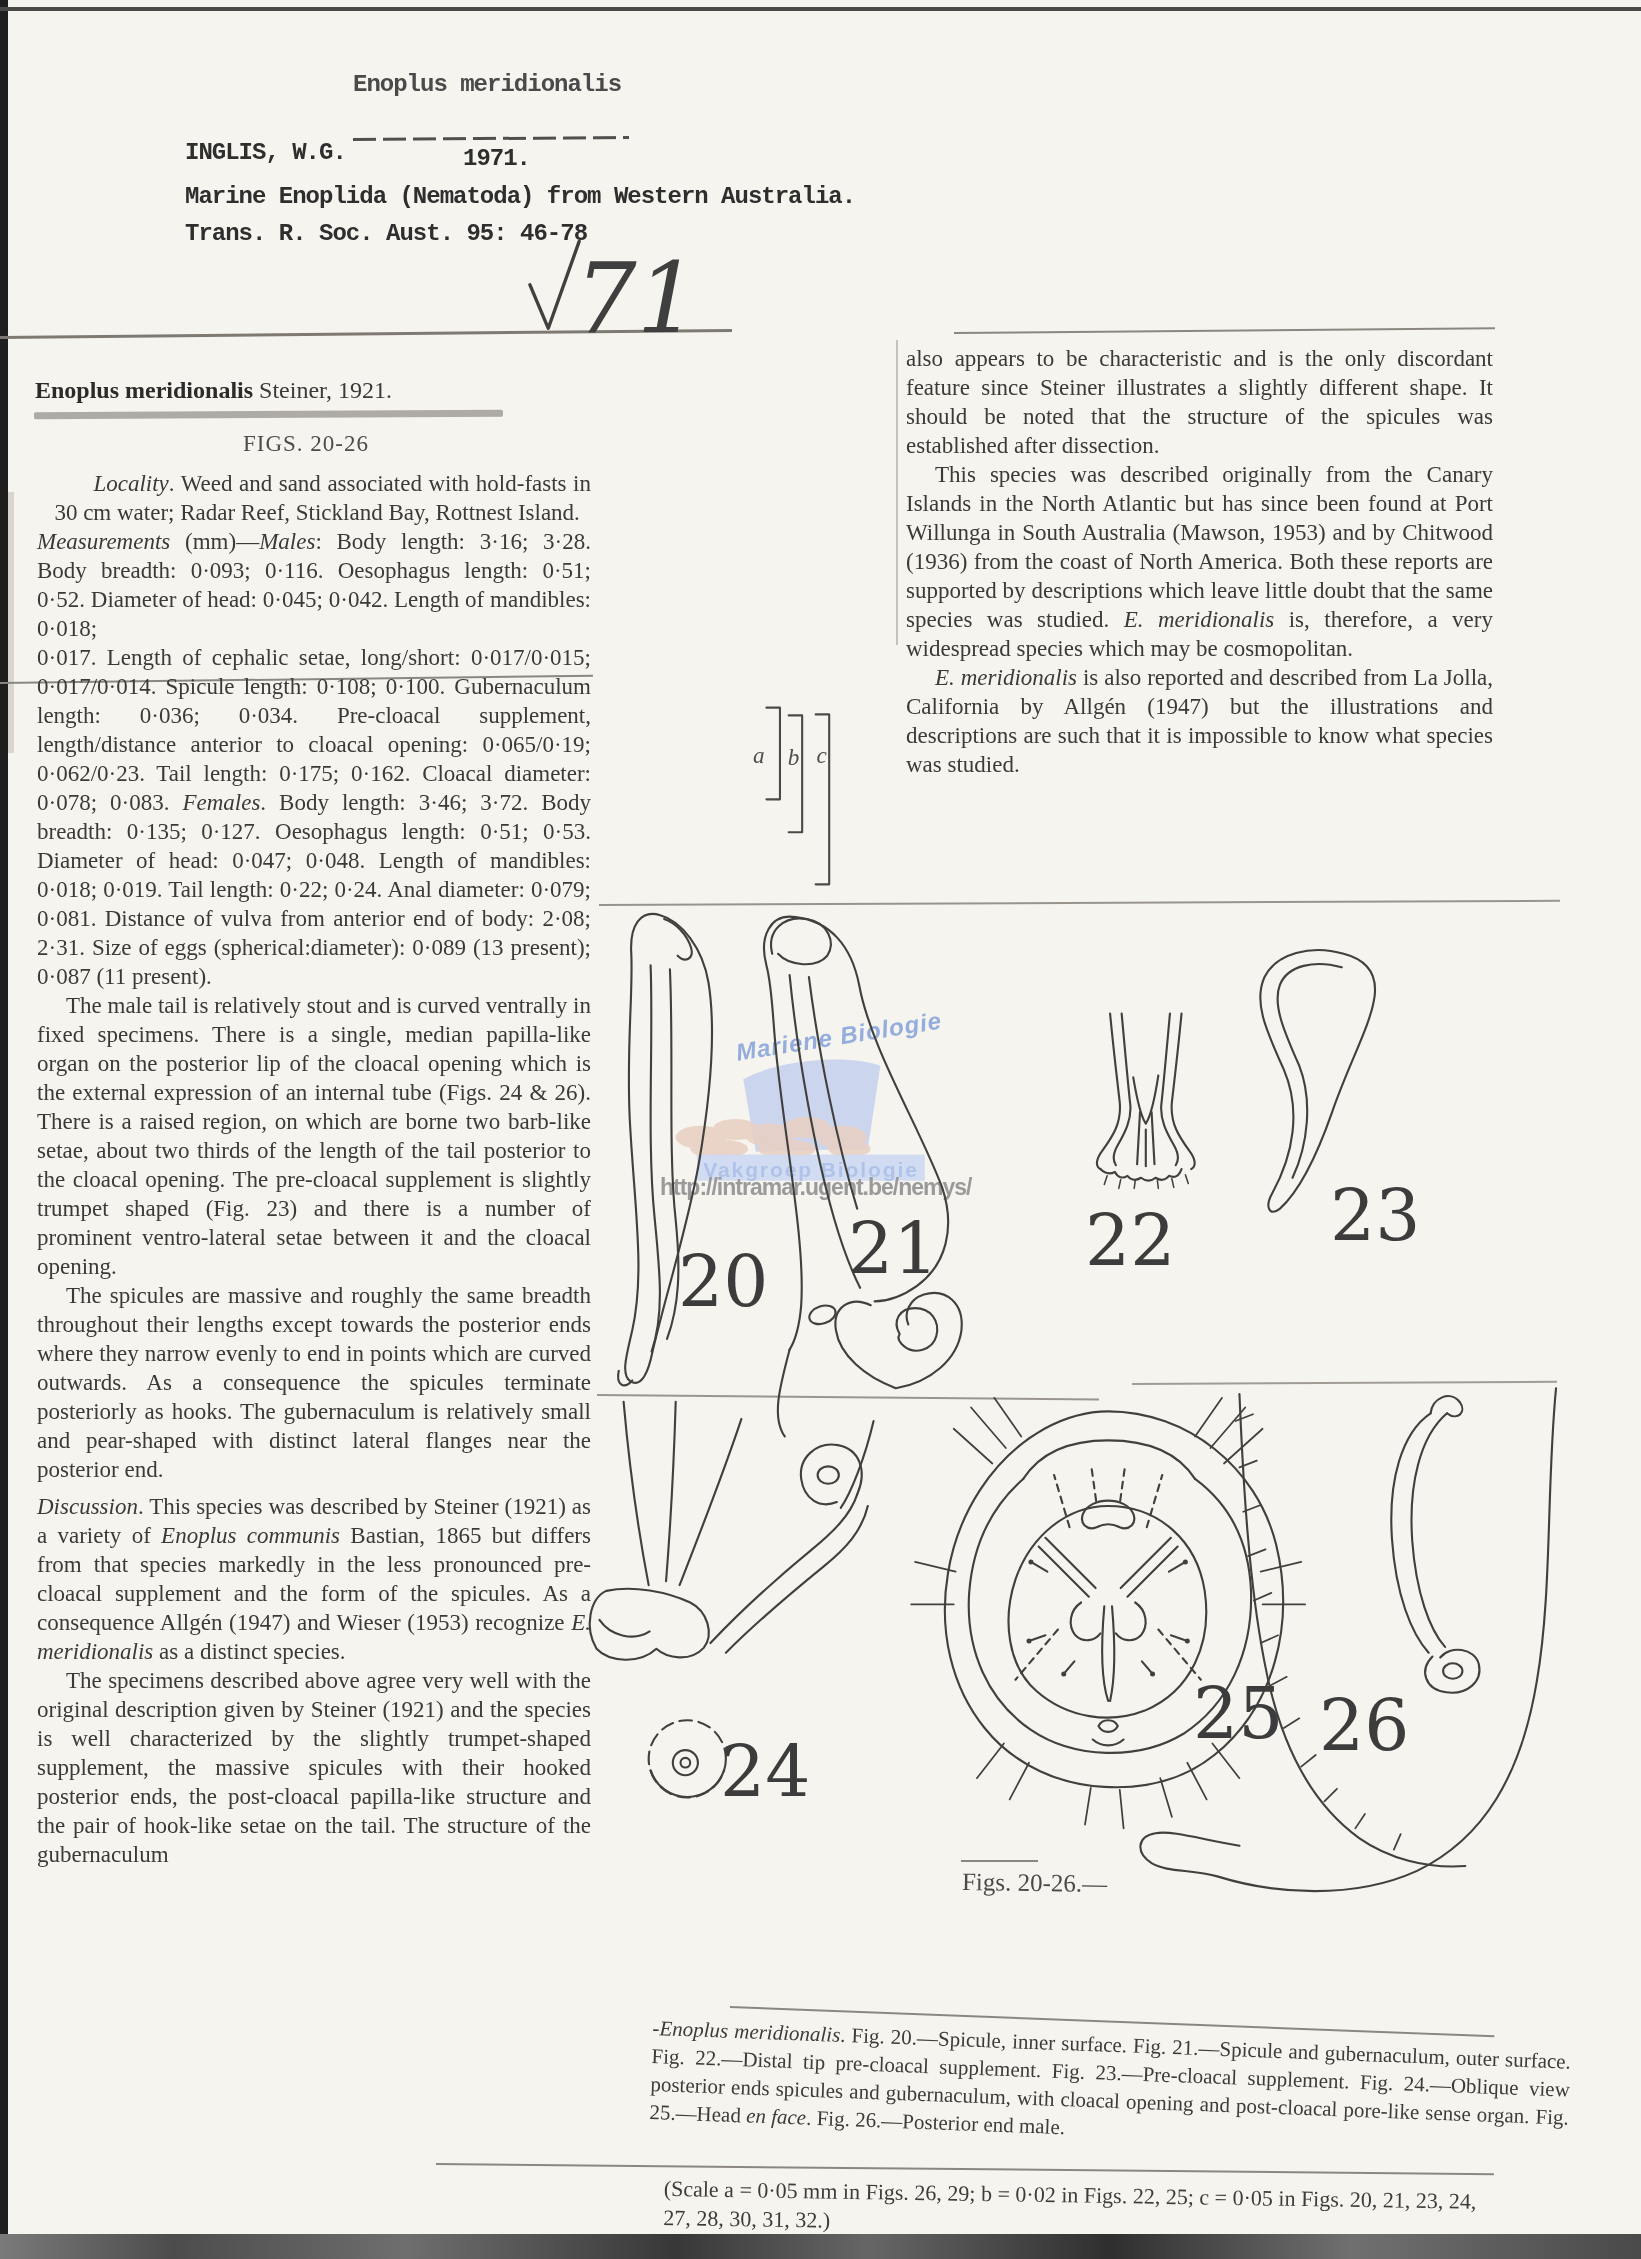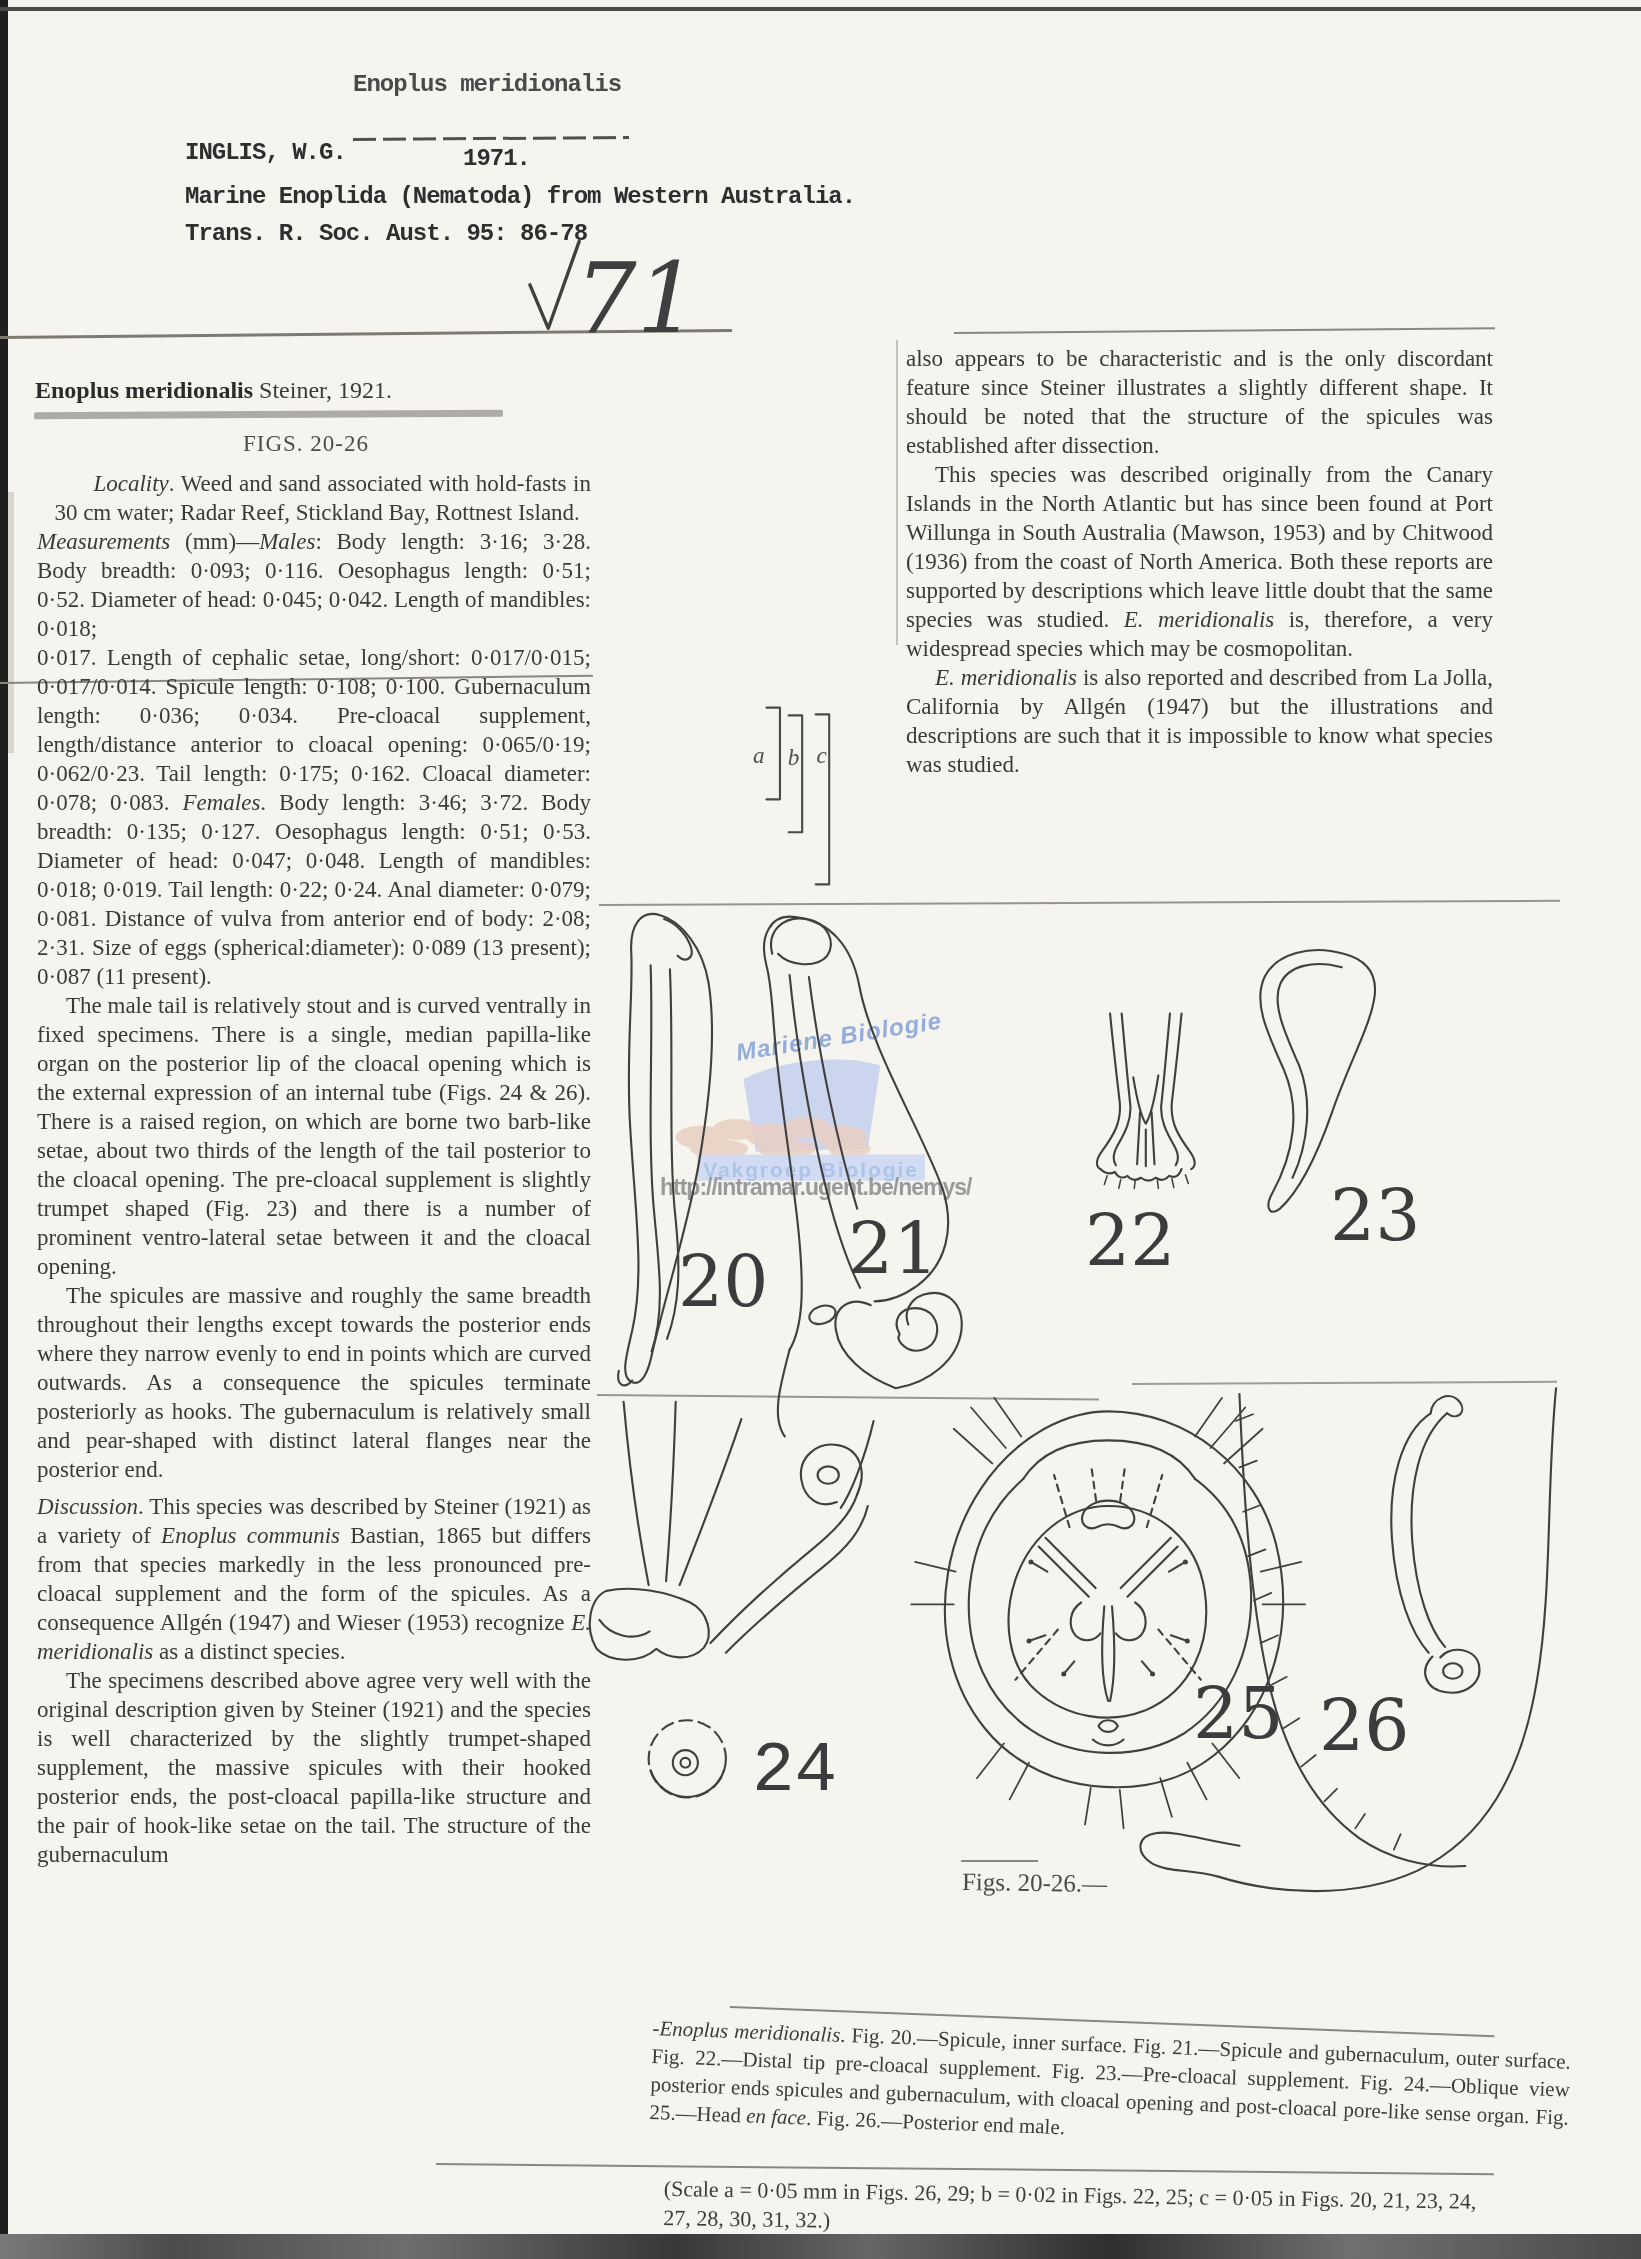--- a/index.html
+++ b/index.html
@@ -30,21 +30,21 @@
      background:linear-gradient(90deg,#7a7a7a,#4c4c4c 174px,#6e6e6e 406px,#383838 676px,#666666 869px,#2f2f2f 1110px,#707070 1352px,#4a4a4a);"></div>
 <div class="abs" style="left:7.7px;top:492px;width:6.8px;height:261px;background:#d9d6cf;"></div>
 
 <div class="abs tw" style="left:353px;top:71px;color:#4a4a4a;">Enoplus meridionalis</div>
 <div class="abs" style="left:353px;top:137px;width:276px;height:2.9px;transform:rotate(-0.4deg);
      background:repeating-linear-gradient(90deg,#4f4f4d 0 23px,rgba(0,0,0,0) 23px 30px);"></div>
 
 <div class="abs tw" style="left:185px;top:139px;text-align:right;">INGLIS, W.G.</div>
 <div class="abs tw" style="left:463px;top:145px;">1971.</div>
 <div class="abs tw" style="left:185px;top:183px;">Marine Enoplida (Nematoda) from Western Australia.</div>
-<div class="abs tw" style="left:185px;top:220px;">Trans. R. Soc. Aust. 95: 86-78</div>
+<div class="abs tw" style="left:185px;top:220px;">Trans. R. Soc. Aust. 95: 46-78</div>
 
 <div class="abs scanline" style="left:0;top:336px;width:732px;transform:rotate(-0.55deg);height:2.9px;background:#7e7a72;"></div>
 <div class="abs scanline" style="left:954px;top:332px;width:541px;transform:rotate(-0.5deg);"></div>
 <div class="abs" style="left:896px;top:340px;width:1.9px;height:305px;background:#c6c2ba;"></div>
 <div class="abs scanline" style="left:0;top:682px;width:593px;transform:rotate(-0.7deg);"></div>
 <div class="abs scanline" style="left:599px;top:904px;width:961px;transform:rotate(-0.25deg);background:#98948c;"></div>
 <div class="abs scanline" style="left:597px;top:1394px;width:502px;transform:rotate(0.5deg);background:#9a968e;"></div>
 <div class="abs scanline" style="left:1132px;top:1383px;width:425px;transform:rotate(-0.3deg);background:#a09c94;"></div>
 <div class="abs scanline" style="left:961px;top:1860px;width:77px;"></div>
 <div class="abs scanline" style="left:730px;top:2006px;width:765px;transform:rotate(2.2deg);"></div>
@@ -217,21 +217,21 @@
     <path d="M 1482,1464 C 1484,1448 1502,1440 1512,1452 C 1520,1463 1510,1472 1499,1464"></path>
     <path d="M 1484,1716 C 1470,1730 1476,1750 1498,1753 C 1520,1756 1536,1742 1532,1724 C 1528,1707 1502,1704 1492,1717"></path>
     <ellipse cx="1505" cy="1731" rx="10" ry="8"></ellipse>
   </g>
 </svg>
 
 <div class="abs fig-num" style="left:678px;top:1246px;">20</div>
 <div class="abs fig-num" style="left:848px;top:1213px;">21</div>
 <div class="abs fig-num" style="left:1085px;top:1205px;">22</div>
 <div class="abs fig-num" style="left:1330px;top:1180px;">23</div>
-<div class="abs fig-num" style="left:752px;top:1736px;font-family:Liberation Mono, monospace;">24</div>
+<div class="abs fig-num" style="left:720px;top:1736px;">24</div>
 <div class="abs fig-num" style="left:1193px;top:1678px;">25</div>
 <div class="abs fig-num" style="left:1319px;top:1690px;">26</div>
 
 <div class="abs serif" style="left:962px;top:1869px;font-size:25px;color:#4a4a4a;transform:rotate(0.8deg);">Figs. 20-26.—</div>
 
 <div class="abs caption" style="left:653px;top:2014px;width:919px;transform:rotate(2.1deg);">
   <span>-</span><i>Enoplus meridionalis</i><span>. Fig. 20.—Spicule, inner surface. Fig. 21.—Spicule and gubernaculum, outer surface. Fig. 22.—Distal tip pre-cloacal supplement. Fig. 23.—Pre-cloacal supplement. Fig. 24.—Oblique view posterior ends spicules and gubernaculum, with cloacal opening and post-cloacal pore-like sense organ. Fig. 25.—Head </span><i>en face</i><span>. Fig. 26.—Posterior end male.</span>
 </div>
 
 <div class="abs scalenote" style="left:664px;top:2174px;width:830px;transform:rotate(0.9deg);">(Scale a = 0·05 mm in Figs. 26, 29; b = 0·02 in Figs. 22, 25; c = 0·05 in Figs. 20, 21, 23, 24, 27, 28, 30, 31, 32.)</div>

